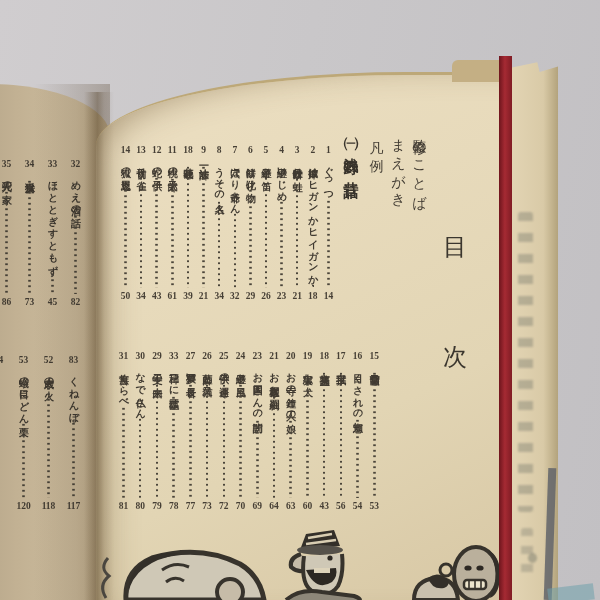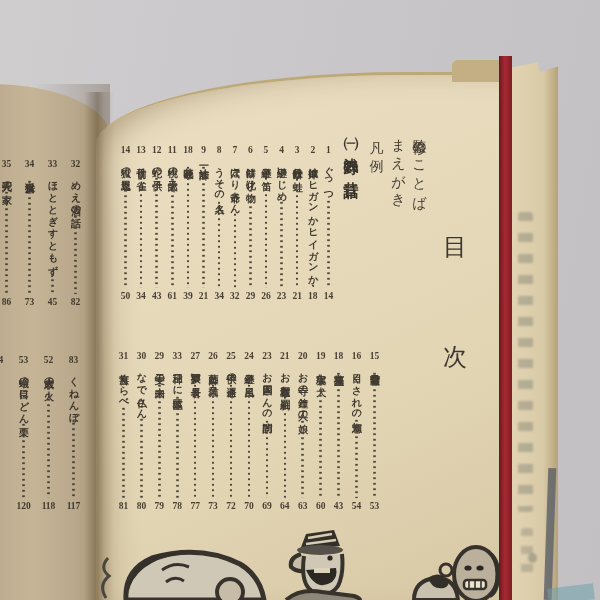--- a/index.html
+++ b/index.html
@@ -178,20 +178,26 @@
       <div class="toc-dots"></div>
       <div class="toc-page">53</div>
     </div>
     <div class="toc-col">
       <div class="toc-num">16</div>
       <div class="toc-title">目くされの知恵</div>
       <div class="toc-dots"></div>
       <div class="toc-page">54</div>
     </div>
     <div class="toc-col">
+      <div class="toc-num">17</div>
+      <div class="toc-title">宝手拭</div>
+      <div class="toc-dots"></div>
+      <div class="toc-page">56</div>
+    </div>
+    <div class="toc-col">
       <div class="toc-num">18</div>
       <div class="toc-title">文福茶釜</div>
       <div class="toc-dots"></div>
       <div class="toc-page">43</div>
     </div>
     <div class="toc-col">
       <div class="toc-num">19</div>
       <div class="toc-title">忠実な犬</div>
       <div class="toc-dots"></div>
       <div class="toc-page">60</div>

